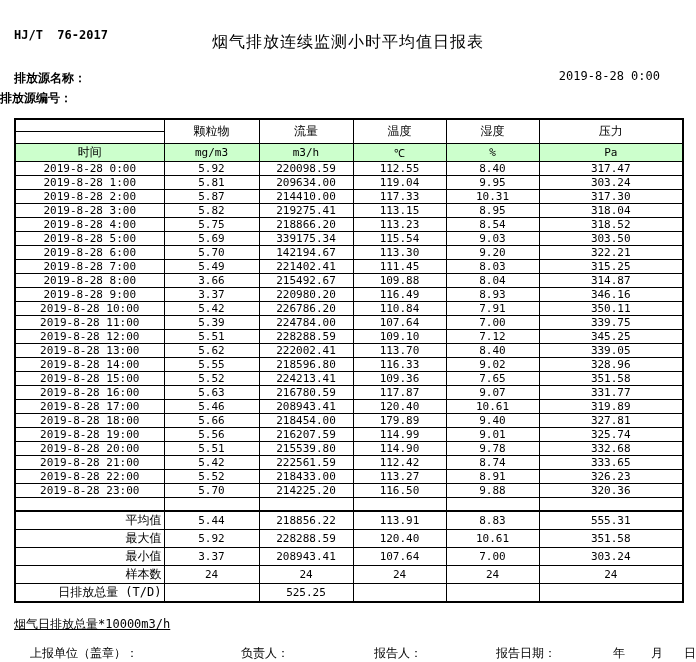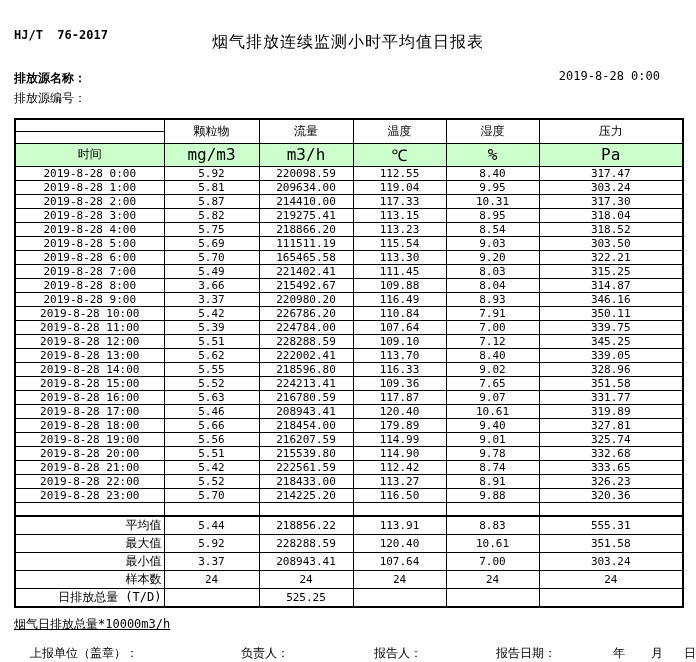--- a/index.html
+++ b/index.html
@@ -25,21 +25,21 @@
   .title {
     position: absolute;
     left: 0; top: 32px;
     width: 100%;
     text-align: center;
     font-weight: normal;
     font-size: 16px;
     letter-spacing: 1px;
   }
   .src-name { position: absolute; left: 14px; top: 70px; font-weight: bold; font-size: 12px; }
-  .src-code { position: absolute; left: 14px; top: 90px; font-weight: normal; font-size: 12px; }
+  .src-code { position: absolute; left: 0; top: 90px; font-weight: bold; font-size: 12px; }
   .report-date {
     position: absolute; right: 36px; top: 69px;
     font-family: "DejaVu Sans Mono", monospace;
     font-size: 12px;
   }
   table.report {
     position: absolute;
     left: 14px; top: 118px;
     width: 668px;
     border-collapse: collapse;
@@ -53,21 +53,21 @@
     text-align: center;
     vertical-align: middle;
     height: 14px;
     padding: 0 2px;
     overflow: hidden;
     white-space: nowrap;
   }
   table.report { border: 2px solid #000000; }
   table.report tr.param-row td { font-size: 12px; height: 12px; }
   table.report tr.split-row td { height: 12px; }
-  table.report tr.unit-row td { background: var(--header-green, #ccffcc); font-size: 16px; }
+  table.report tr.unit-row td { background: var(--header-green, #ccffcc); font-size: 11px; }
   table.report tr.unit-row td.time-col { font-size: 12px; }
   table.report td.label-cell { font-size: 12px; text-align: right; }
   table.report tr.summary-start td { border-top: 2px solid #000000; }
   .foot-note {
     position: absolute; left: 14px; top: 616px;
     font-size: 12px;
     font-family: "DejaVu Sans Mono", monospace;
     text-decoration: underline;
   }
   .foot-line { position: absolute; left: 0; top: 645px; width: 100%; height: 16px; font-size: 12px; margin-left: 16px; }
@@ -158,29 +158,29 @@
           <td class="time-col">2019-8-28 4:00</td>
           <td>5.75</td>
           <td>218866.20</td>
           <td>113.23</td>
           <td>8.54</td>
           <td>318.52</td>
         </tr>
         <tr>
           <td class="time-col">2019-8-28 5:00</td>
           <td>5.69</td>
-          <td>111511.19</td>
+          <td>339175.34</td>
           <td>115.54</td>
           <td>9.03</td>
           <td>303.50</td>
         </tr>
         <tr>
           <td class="time-col">2019-8-28 6:00</td>
           <td>5.70</td>
-          <td>165465.58</td>
+          <td>142194.67</td>
           <td>113.30</td>
           <td>9.20</td>
           <td>322.21</td>
         </tr>
         <tr>
           <td class="time-col">2019-8-28 7:00</td>
           <td>5.49</td>
           <td>221402.41</td>
           <td>111.45</td>
           <td>8.03</td>

